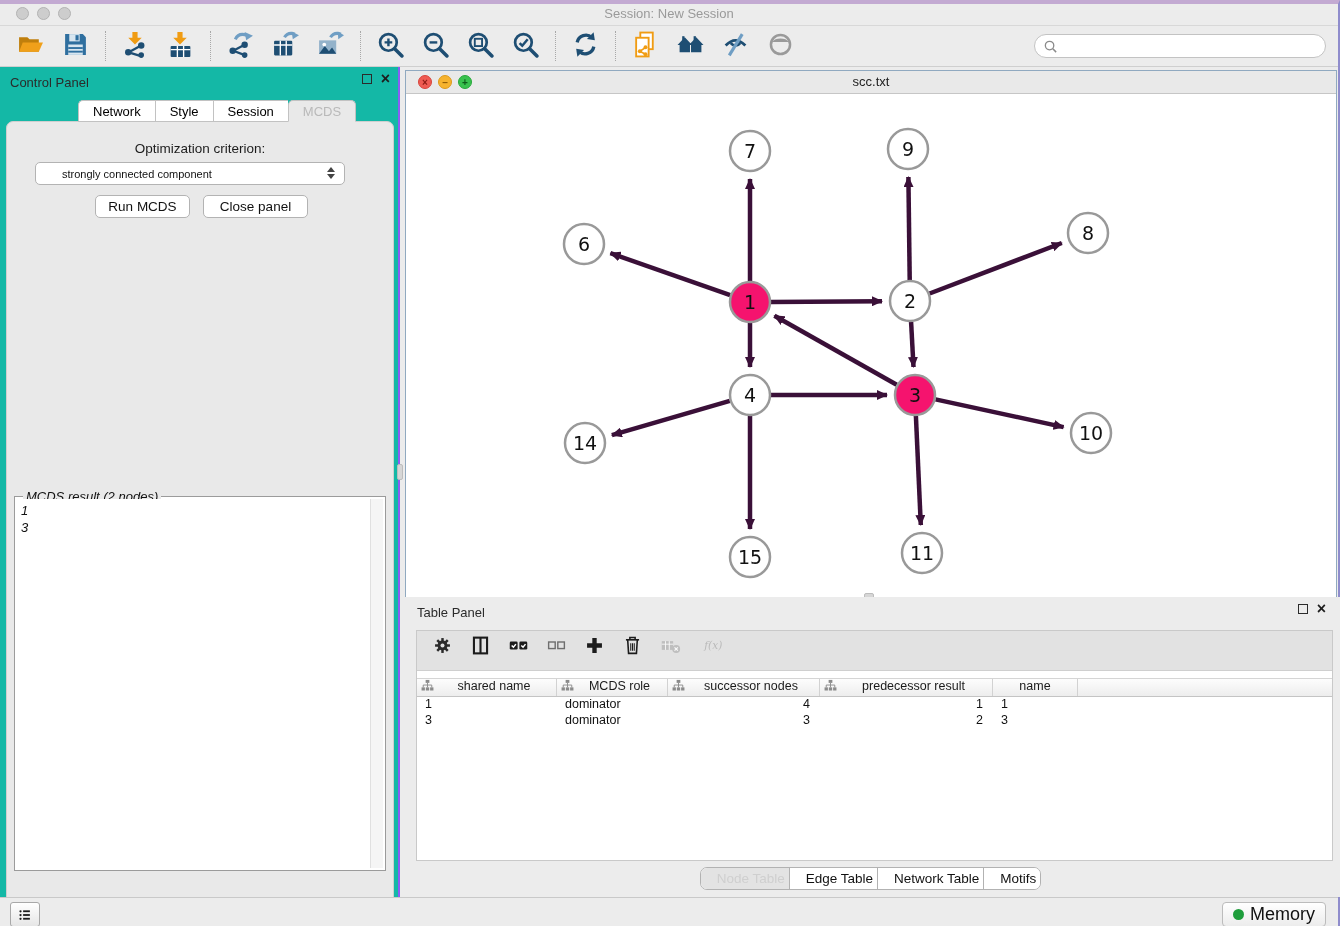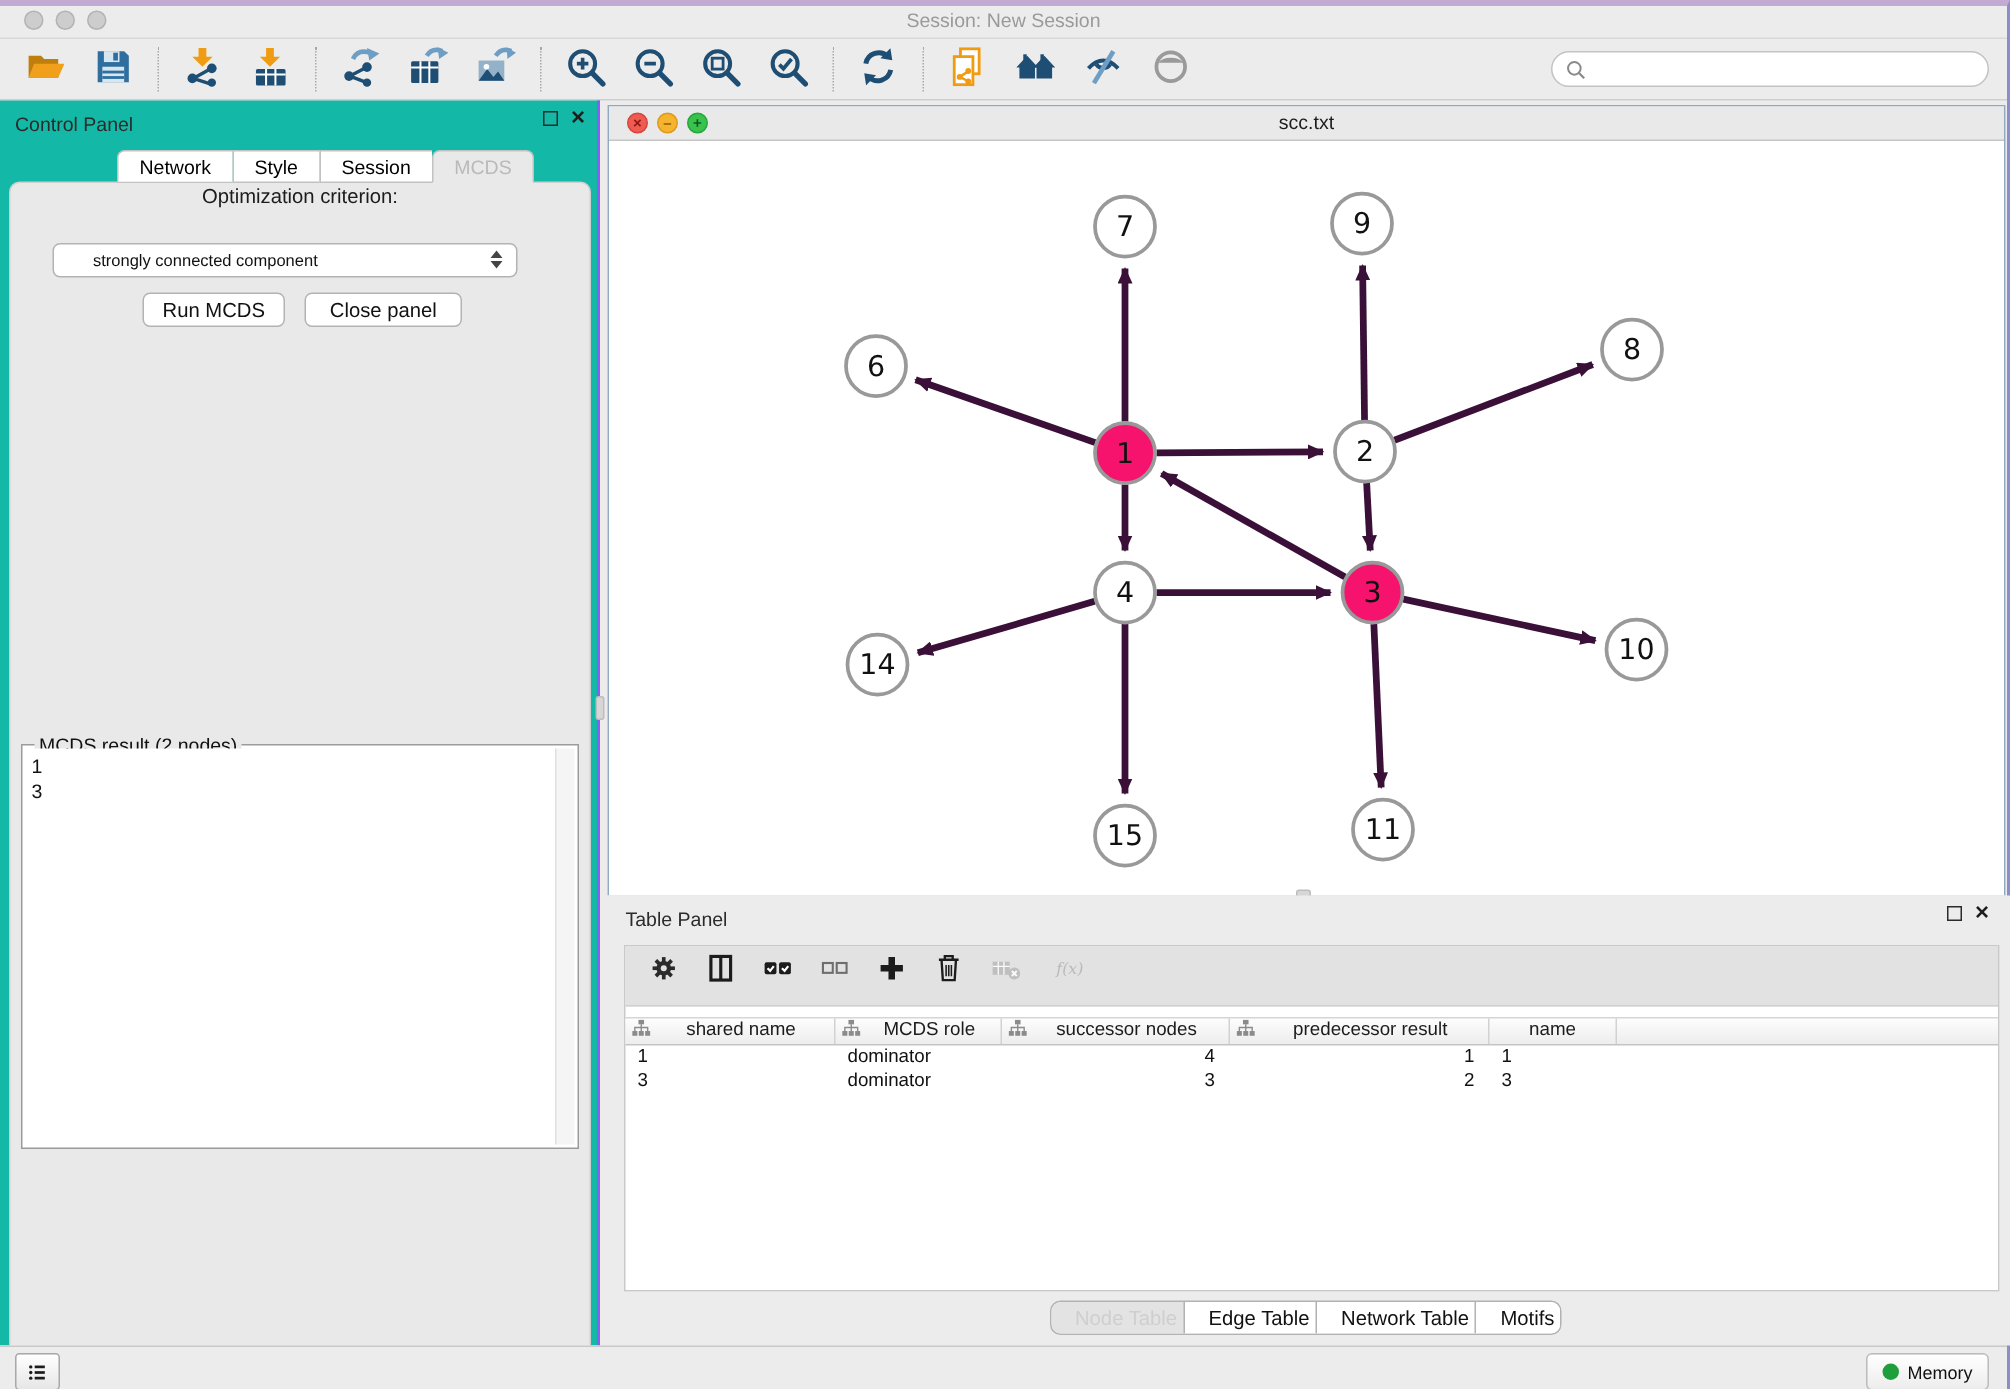--- a/index.html
+++ b/index.html
@@ -32,31 +32,31 @@
   .float-icon { width:10px; height:10px; border:1.6px solid #2b2b2b; display:inline-block; }
   .close-icon { font-size:16px; font-weight:bold; color:#1d1d1d; line-height:10px; cursor:pointer; }
 
   #cp-tabs { position:absolute; left:78px; top:33px; display:flex; height:22px; z-index:2; }
   .cp-tab { font-size:13px; padding:3px 14px 0 14px; background:#fff; border:1px solid #c2c2c2; border-right:none; color:#000; cursor:pointer; }
   .cp-tab:first-child { border-top-left-radius:5px; }
   .cp-tab:last-child { border-right:1px solid #c2c2c2; border-top-right-radius:5px; }
   .cp-tab.active { background:#e9e9e9; color:#b9b9b9; border-bottom:1px solid #e9e9e9; border-top-left-radius:5px; border-top-right-radius:5px; }
 
   #cp-body { position:absolute; left:6px; top:54px; width:388px; height:824px; background:#e9e9e9; border:1px solid #cfcfcf; border-radius:7px; }
-  #opt-label { margin-top:1px; text-align:center; font-size:13.5px; color:#1c1c1c; }
+  #opt-label { margin-top:19px; text-align:center; font-size:13.5px; color:#1c1c1c; }
   #criterion-select { position:absolute; left:28px; top:40px; width:310px; height:23px; background:#fff; border:1px solid #b3b3b3; border-radius:5px; font-size:11px; color:#111; display:flex; align-items:center; padding-left:26px; cursor:pointer; }
   .stepper { position:absolute; right:9px; top:4px; display:flex; flex-direction:column; gap:2px; }
   .stepper i { width:0; height:0; border-left:4px solid transparent; border-right:4px solid transparent; }
   .stepper .up { border-bottom:5px solid #444; }
   .stepper .dn { border-top:5px solid #444; }
   .cp-btn { position:absolute; top:73px; height:23px; background:#fff; border:1px solid #b3b3b3; border-radius:5px; font-size:13.5px; color:#111; font-family:"Liberation Sans",sans-serif; cursor:pointer; }
   #run-btn { left:88px; width:95px; }
   #closepanel-btn { left:196px; width:105px; }
 
-  #result-box { position:absolute; left:7px; top:374px; width:372px; height:270px; border:1px solid #9b9b9b; background:#fff; }
+  #result-box { position:absolute; left:7px; top:374px; width:372px; height:375px; border:1px solid #9b9b9b; background:#fff;font-style:italic; }
   #result-legend { position:absolute; left:8px; top:-8px; background:#e9e9e9; font-size:13px; padding:0 3px; color:#111; }
   #result-list { position:absolute; inset:2px 15px 2px 2px; background:#fff; font-size:13px; color:#111; padding:3px 4px; line-height:17px; }
   #result-scroll { position:absolute; right:2px; top:2px; bottom:2px; width:13px; background:#f5f5f5; border-left:1px solid #e0e0e0; }
 
   
   .v-grip { position:absolute; left:397px; top:460px; width:6px; height:16px; background:#d6d6d6; border:1px solid #bdbdbd; border-radius:2px; cursor:col-resize; }
 
   
   #net-window { position:absolute; left:405px; top:66px; width:932px; height:527px; background:#fff; border:1px solid #90a9c0; }
   #net-titlebar { position:relative; height:23px; background:#e9e9e9; border-bottom:1px solid #c6c6c6; }
@@ -86,21 +86,21 @@
 
   #tp-tabs { position:absolute; left:0; right:0; top:270px; display:flex; justify-content:center; }
   .tp-tab-group { display:flex; border:1px solid #b2b2b2; border-radius:7px; overflow:hidden; height:23px; background:#fff; }
   .tp-tab { font-size:13.5px; padding:3px 4px 0 16px; background:#fff; color:#111; border-right:1px solid #b2b2b2; cursor:pointer; }
   .tp-tab:last-child { border-right:none; }
   .tp-tab.active { background:#e3e3e3; color:#cfcfcf; }
 
   
   #status-bar { position:absolute; left:0; top:893px; width:100%; height:33px; background:#ececec; border-top:1px solid #c9c9c9; }
   #list-btn { position:absolute; left:10px; top:4px; width:30px; height:25px; background:linear-gradient(#ffffff,#e6e6e6); border:1px solid #a8a8a8; border-radius:3px; display:flex; align-items:center; justify-content:center; cursor:pointer; }
-  #memory-btn { position:absolute; right:12px; top:4px; height:25px; background:linear-gradient(#ffffff,#ececec); border:1px solid #bcbcbc; border-radius:4px; display:flex; align-items:center; gap:6px; padding:0 10px; font-size:12px; color:#111; cursor:pointer;margin-left:12px; }
+  #memory-btn { position:absolute; right:12px; top:4px; height:25px; background:linear-gradient(#ffffff,#ececec); border:1px solid #bcbcbc; border-radius:4px; display:flex; align-items:center; gap:6px; padding:0 10px; font-size:18px; color:#111; cursor:pointer;margin-left:12px; }
   #memory-dot { width:11px; height:11px; border-radius:50%; background:#1f9e3c; }
 </style>
 </head>
 <body>
 
 <div id="app">
 
   <div id="titlebar">
     <div class="mac-lights">
       <span class="mac-light"></span>

